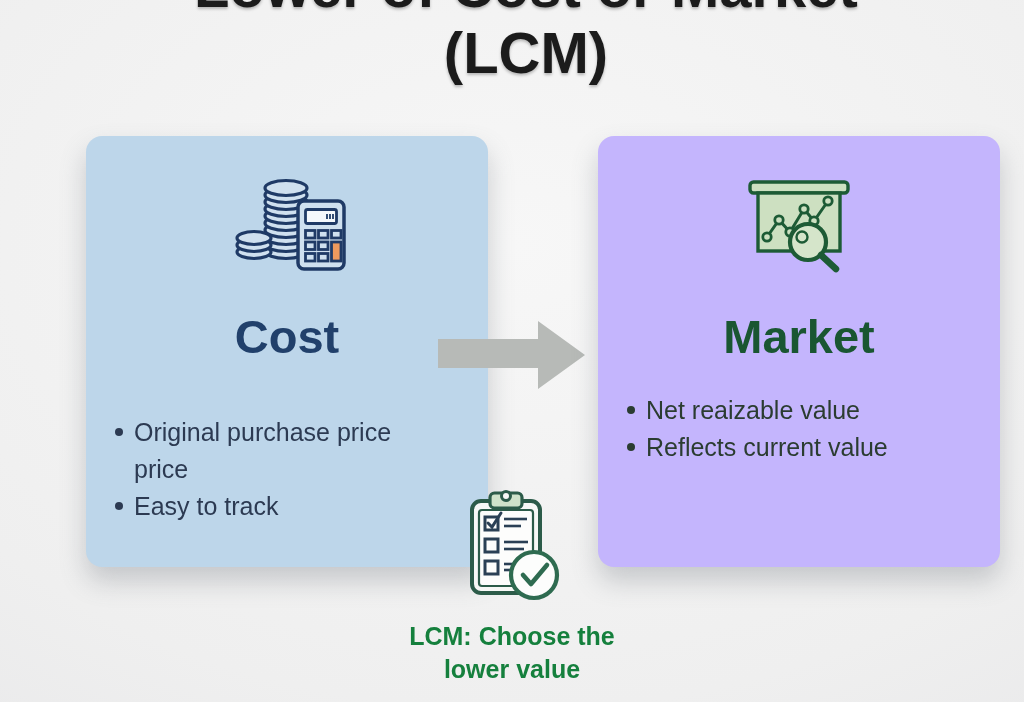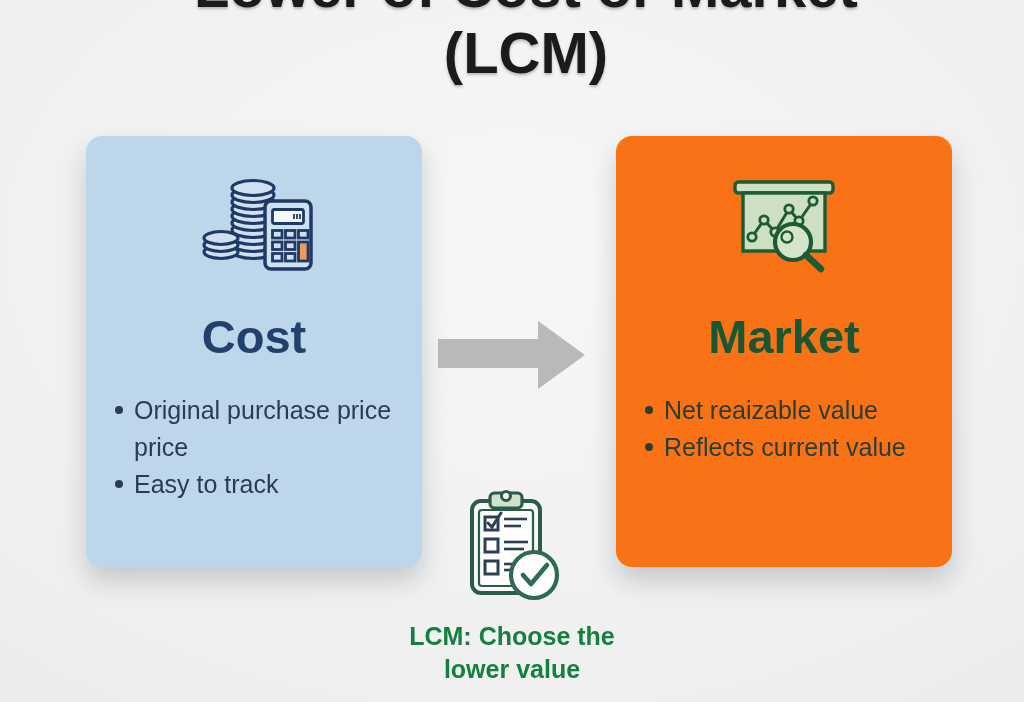--- a/index.html
+++ b/index.html
@@ -12,42 +12,42 @@
 
   .title {
     position: absolute; top: -46px; left: 0; width: 100%;
     text-align: center; font-weight: bold; font-size: 58px; line-height: 66px;
     color: #1b1b1b; letter-spacing: 0px;
     text-shadow: 0 2px 3px rgba(0,0,0,0.25);
   }
   .title span { display: block; margin-left: 28px; }
 
   .card {
-    position: absolute; top: 136px; width: 336px; height: 431px;
+    position: absolute; top: 136px; width: 402px; height: 431px;
     border-radius: 16px;
     box-shadow: 0 14px 26px rgba(100,106,116,0.30);
   }
   .card.cost   { left: 86px;  background: #bdd6ea; }
-  .card.market { left: 616px; background: #f97316; }
+  .card.market { left: 598px; background: #c4b5fd; }
 
   .card-icon { position: absolute; top: 40px; left: 0; width: 100%; text-align: center; }
 
   .card-heading {
     position: absolute; top: 176px; left: 0; width: 100%;
     text-align: center; font-weight: bold; font-size: 47px; line-height: 50px;
   }
   .cost .card-heading   { color: #21406b; }
   .market .card-heading { color: #1a5632; }
 
   .bullets {
     position: absolute; top: 256px; left: 26px; right: 10px;
     margin: 0; padding: 0; list-style: none;
     font-size: 25px; line-height: 37px;
   }
-  .cost .bullets   { color: #2c3a52; }
+  .cost .bullets   { color: #2c3a52; margin-top: 22px; }
   .market .bullets { color: #2b3c31; }
   .bullets li { position: relative; padding-left: 22px; white-space: pre-line; }
   .bullets li::before {
     content: ""; position: absolute; left: 3px; top: 14px;
     width: 8px; height: 8px; border-radius: 50%; background: currentColor;
   }
 
   .arrow { position: absolute; left: 438px; top: 321px; }
 
   .footer-icon { position: absolute; left: 460px; top: 489px; }

